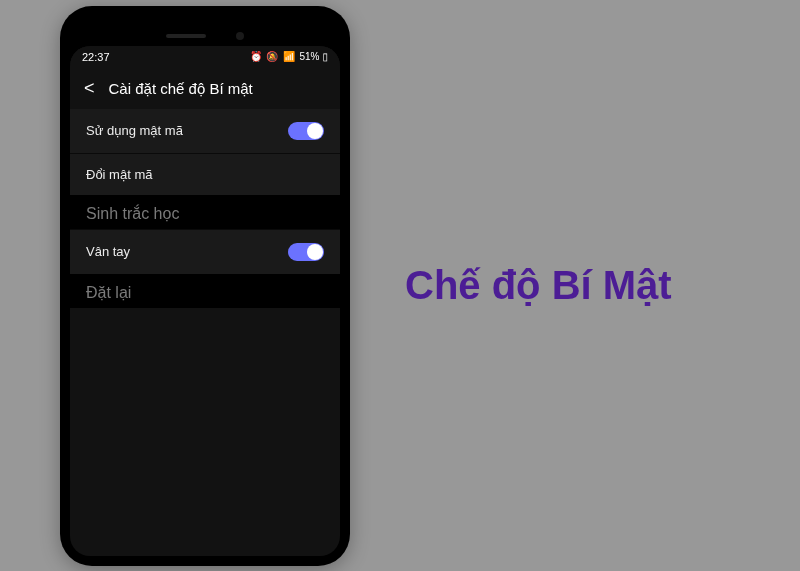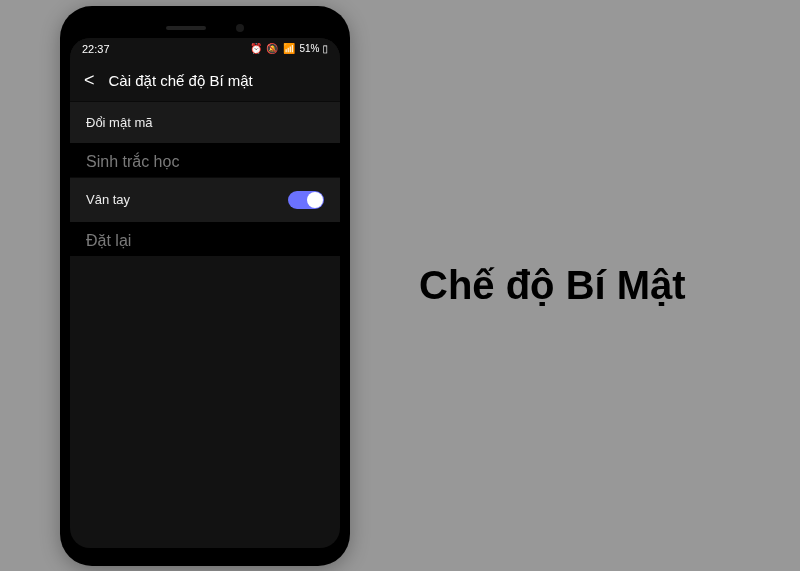--- a/index.html
+++ b/index.html
@@ -15,21 +15,21 @@
       align-items: center;
       padding-left: 60px;
       font-family: sans-serif;
       overflow: hidden;
     }
     .phone-frame {
       width: 290px;
       height: 560px;
       background: #000;
       border-radius: 32px;
-      padding: 12px 10px;
+      padding: 20px 10px;
       position: relative;
       box-shadow: 0 4px 20px rgba(0,0,0,0.3);
     }
     .phone-top {
       height: 20px;
       display: flex;
       align-items: center;
       justify-content: center;
       gap: 30px;
     }
@@ -121,24 +121,24 @@
     .toggle-knob {
       width: 16px;
       height: 16px;
       background: #fff;
       border-radius: 50%;
       position: absolute;
       right: 1px;
       top: 1px;
     }
     .side-title {
-      color: #000000;
+      color: #4c1d95;
       font-size: 40px;
       font-weight: 700;
-      margin-left: 69px;
+      margin-left: 55px;
       white-space: nowrap;
     }
     .spacer {
       height: 1px;
       background: #0a0a0a;
     }
   </style>
 </head>
 <body>
 
@@ -158,20 +158,26 @@
         <span>▯</span>
       </div>
     </div>
 
     <div class="header">
       <span class="back-arrow">&lt;</span>
       <span class="header-title">Cài đặt chế độ Bí mật</span>
     </div>
 
 
+    <div class="setting-row">
+      <span class="setting-label">Sử dụng mật mã</span>
+      <div class="toggle">
+        <div class="toggle-knob"></div>
+      </div>
+    </div>
     <div class="spacer"></div>
     <div class="setting-row">
       <span class="setting-label">Đổi mật mã</span>
     </div>
 
     <div class="section-header">Sinh trắc học</div>
 
     <div class="spacer"></div>
     <div class="setting-row">
       <span class="setting-label">Vân tay</span>

